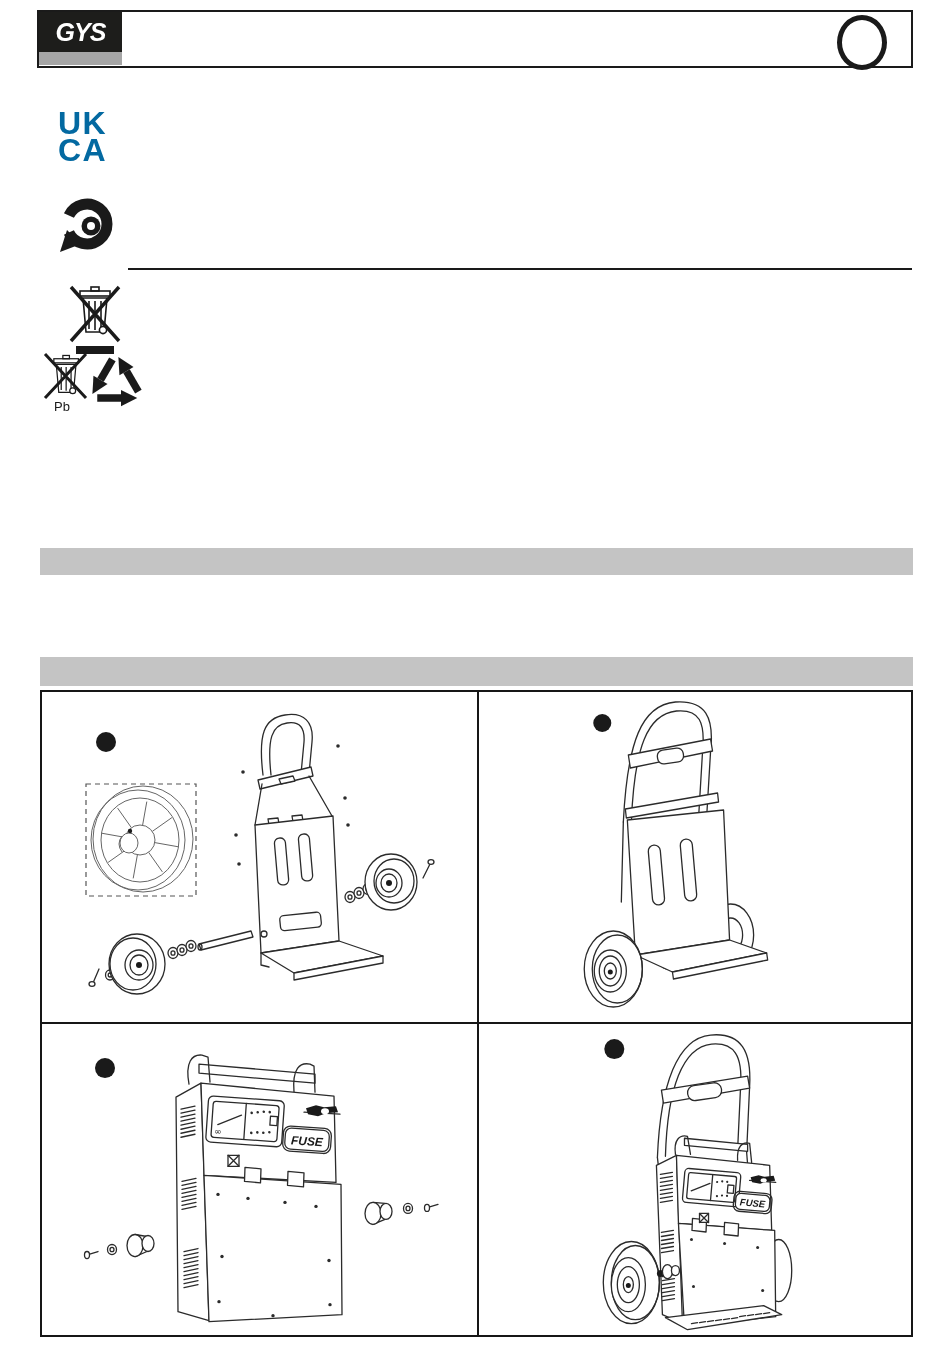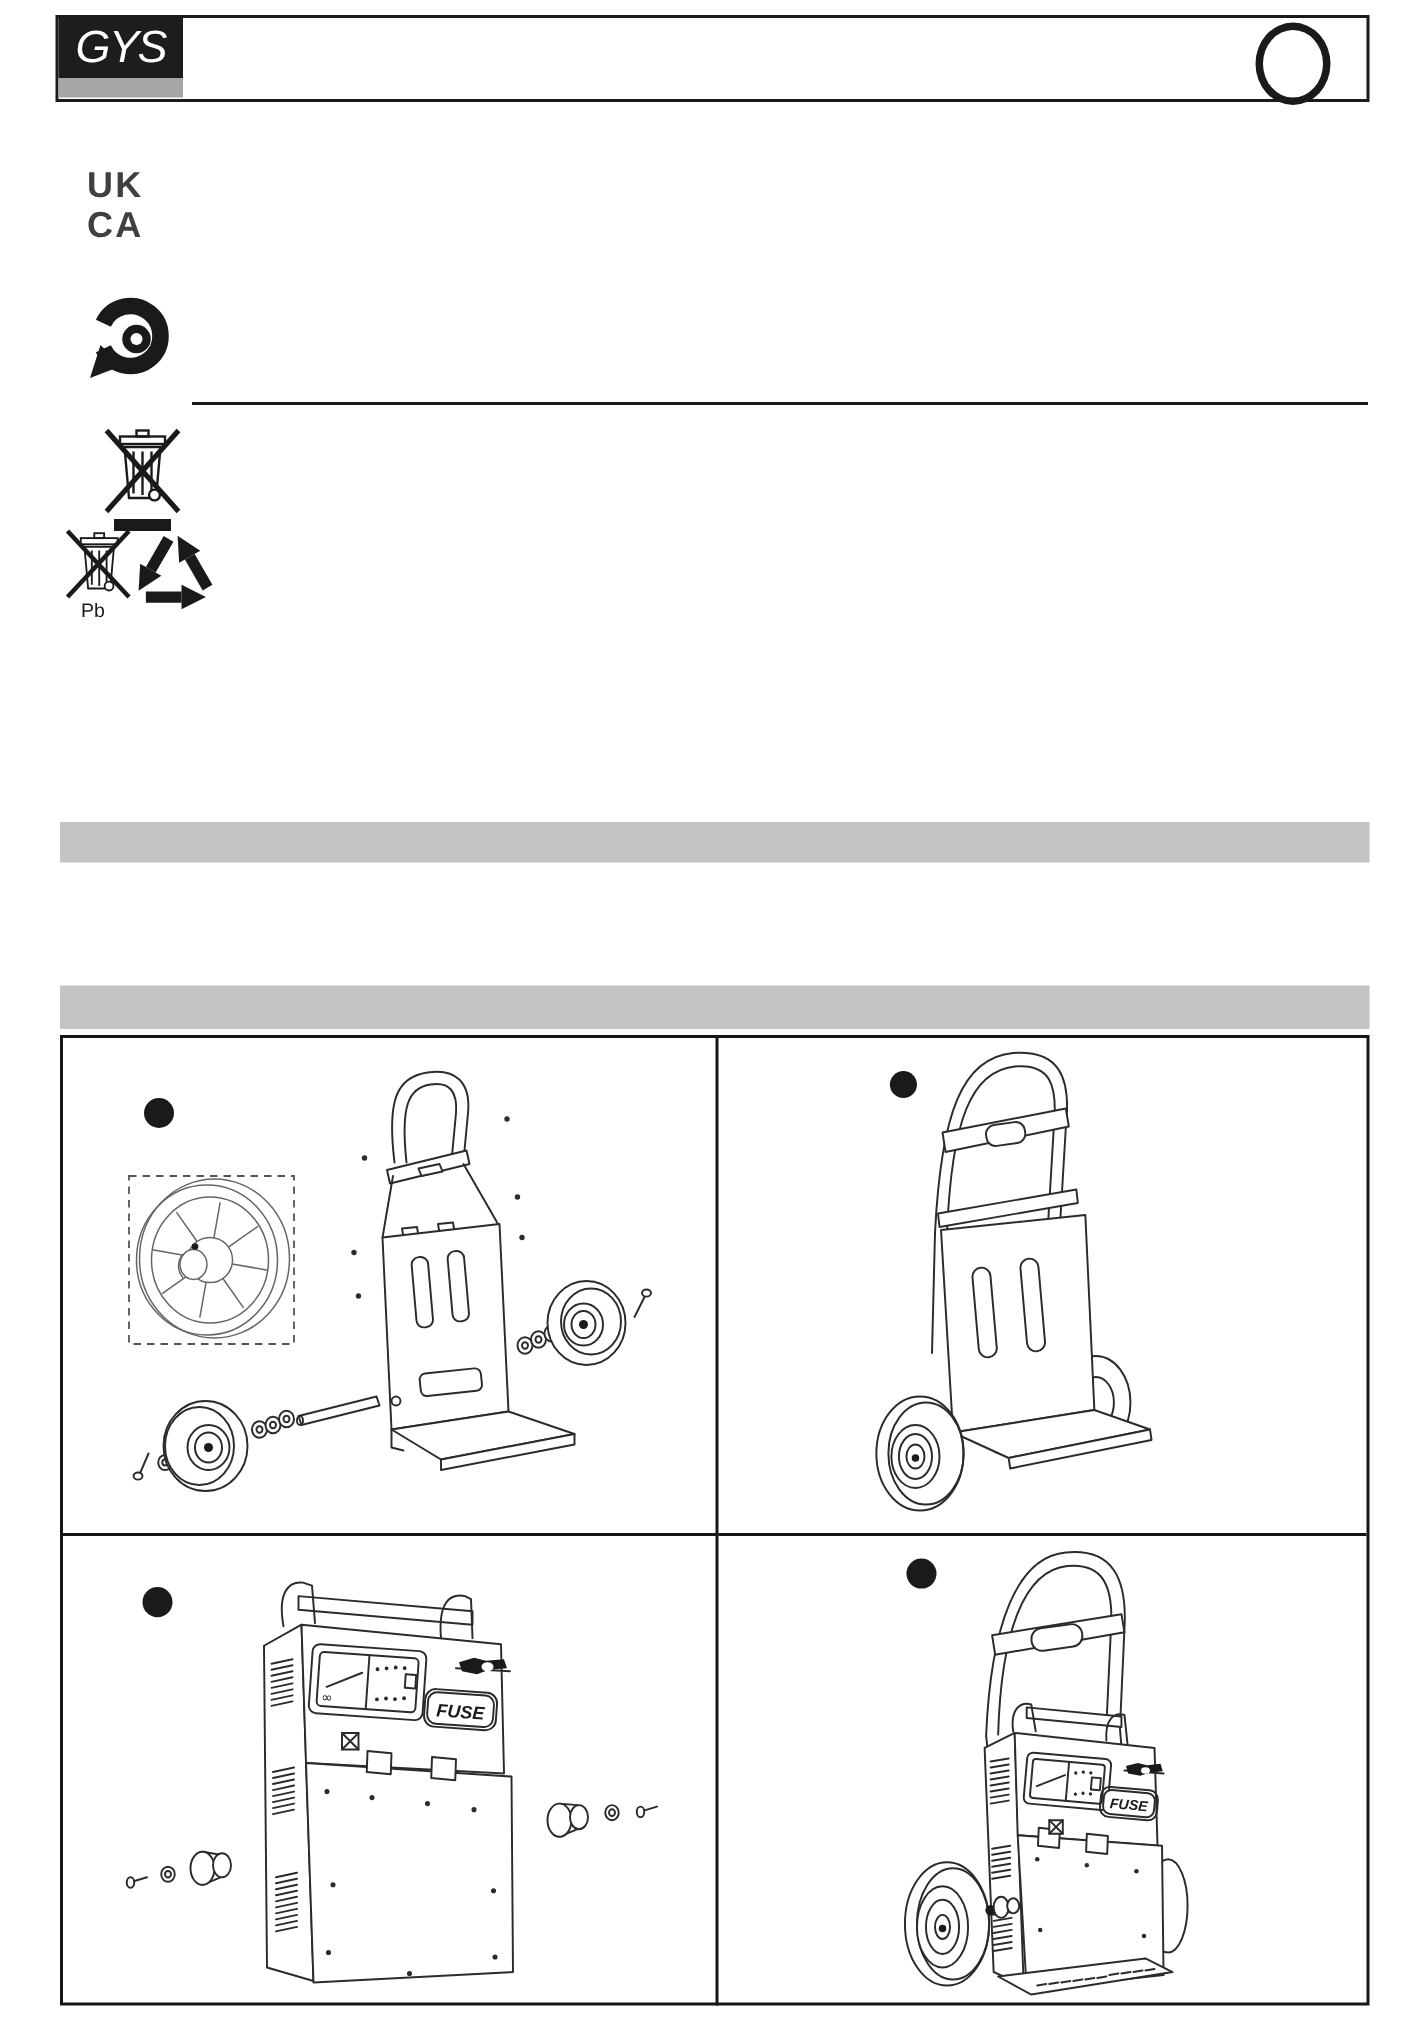--- a/index.html
+++ b/index.html
@@ -7,26 +7,26 @@
     width:950px;height:1360px;background:#ffffff;position:relative;
     font-family:"Liberation Sans",sans-serif;color:#1a1a1a;overflow:hidden;
   }
   .abs{position:absolute;}
 
   
   .header-box{left:37px;top:10px;width:876px;height:58px;border:2.5px solid #1a1a1a;
     box-sizing:border-box;background:#fff;}
   .logo{left:0;top:0;width:83px;height:53px;}
   .logo-black{height:40px;background:#1d1d1b;display:flex;align-items:center;justify-content:center;}
-  .logo-black span{color:#fff;font-weight:normal;font-style:italic;font-size:30px;letter-spacing:-1px;}
+  .logo-black span{color:#fff;font-weight:bold;font-style:italic;font-size:25px;letter-spacing:-1px;}
   .logo-gray{height:13px;background:#a6a6a6;}
   .ring{right:24px;top:3px;width:40px;height:45px;border:5px solid #1a1a1a;border-radius:50%;}
 
   
-  .ukca{left:58px;top:110px;font-weight:bold;font-size:24px;line-height:27px;letter-spacing:1.5px;color:#404040;text-align:right;}
+  .ukca{left:58px;top:110px;font-weight:bold;font-size:32px;line-height:27px;letter-spacing:1.5px;color:#0369a1;text-align:right;}
   .divider{left:128px;top:268px;width:784px;height:2.2px;background:#1a1a1a;}
 
   
   .bar1{left:40px;top:548px;width:873px;height:27px;background:#c4c4c4;}
   .bar2{left:40px;top:657px;width:873px;height:29px;background:#c4c4c4;}
 
   
   .assembly{left:40px;top:690px;width:873px;height:647px;border:2.5px solid #161616;
     box-sizing:border-box;display:grid;grid-template-columns:437px auto;grid-template-rows:332px auto;background:#fff;}
   .cell{position:relative;}

